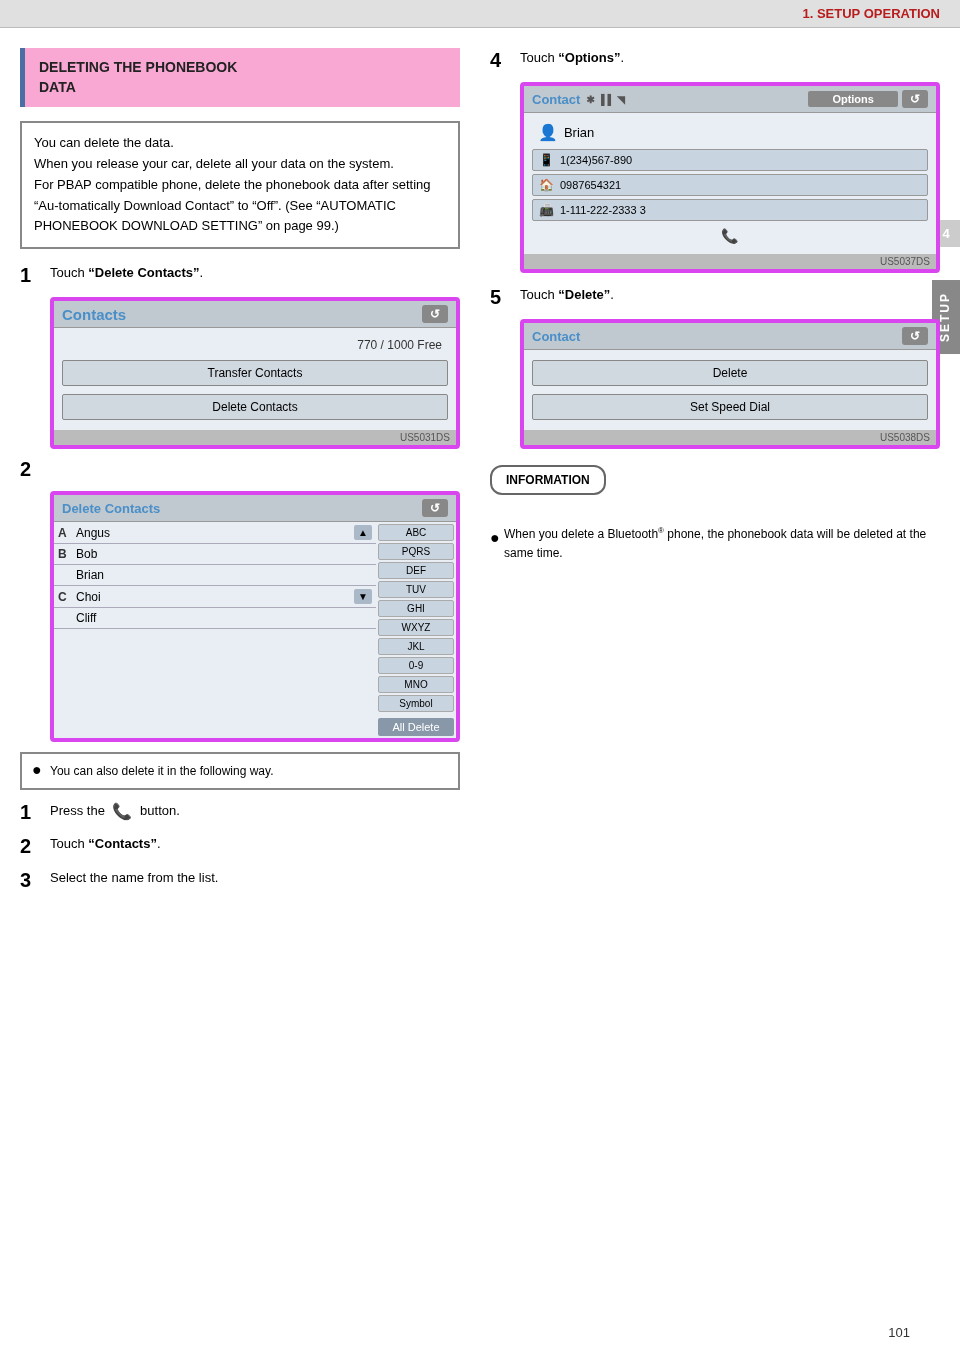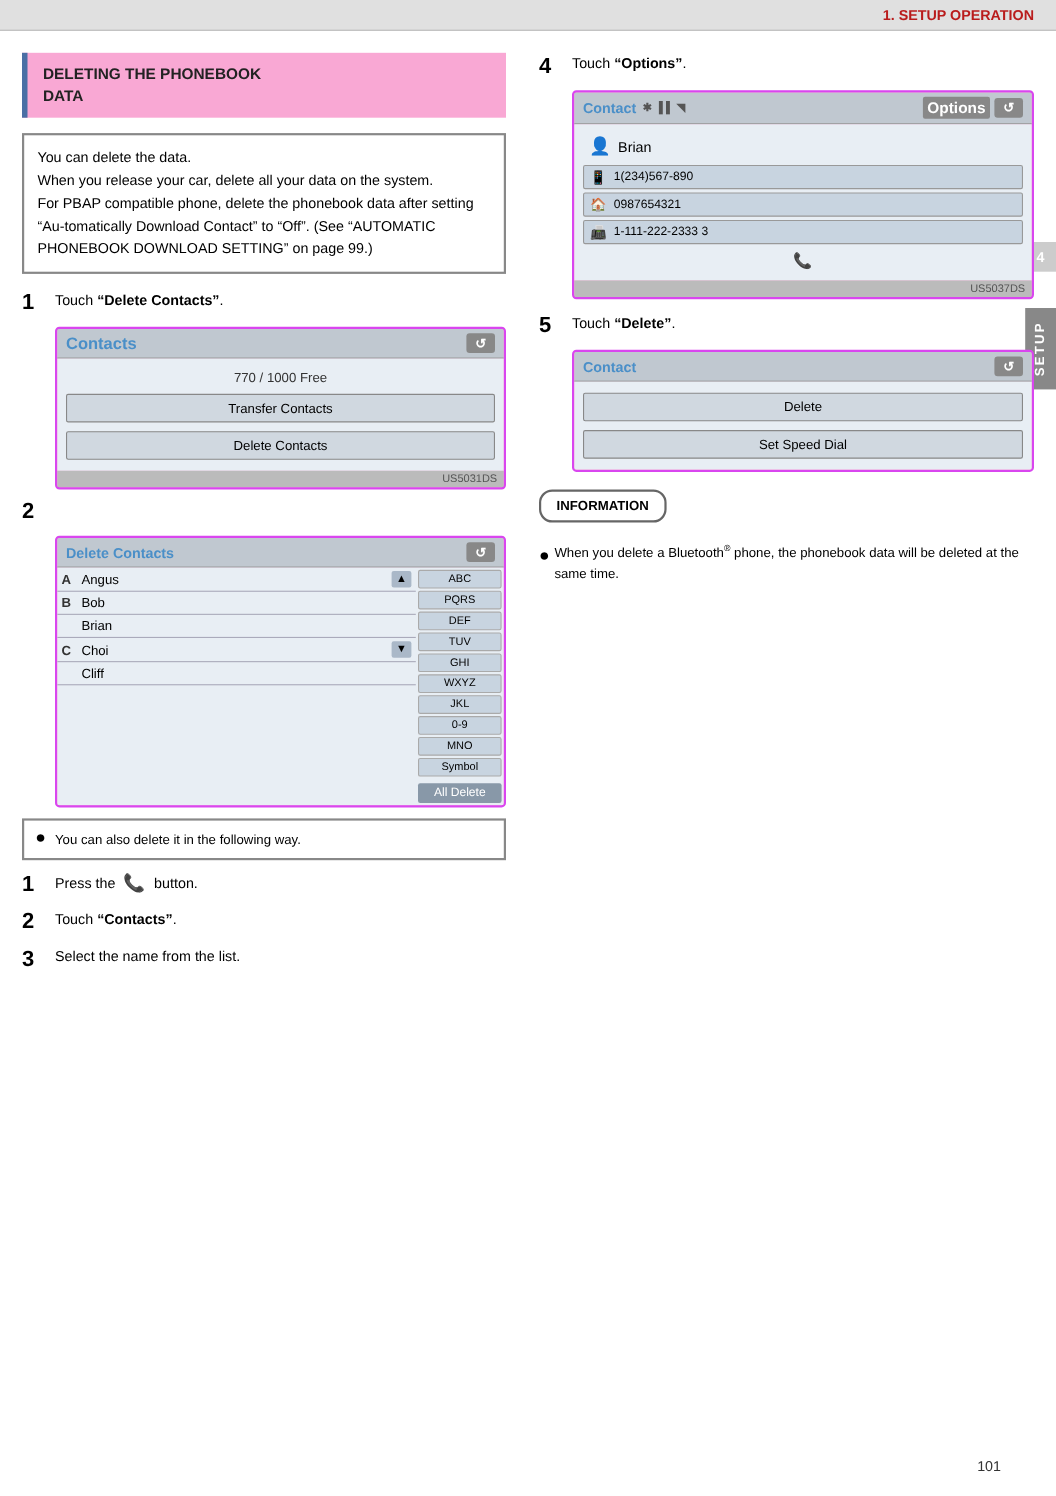--- a/index.html
+++ b/index.html
@@ -118,22 +118,22 @@
       line-height: 1.2;
     }
 
     .step-text {
       font-size: 13px;
       line-height: 1.5;
     }
 
     
     .screen-mockup {
-      border: 2px solid #d946ef;
-      background: #f9a8d4;
+      border: 4px solid #d946ef;
+      background: #a3a3a3;
       margin: 8px 0 8px 30px;
       border-radius: 4px;
       overflow: hidden;
       position: relative;
     }
 
     .screen-header {
       background: #c0c8d0;
       display: flex;
       align-items: center;
@@ -166,21 +166,21 @@
 
     .screen-footer {
       background: #bbb;
       text-align: right;
       font-size: 10px;
       padding: 2px 6px;
       color: #555;
     }
 
     .free-count {
-      text-align: center;
+      text-align: right;
       font-size: 12px;
       color: #333;
       padding: 4px 6px;
     }
 
     .screen-btn {
       background: #d0d8e0;
       border: 1px solid #888;
       padding: 5px 10px;
       margin: 4px 0;
@@ -320,21 +320,21 @@
     }
 
     
     .information-box {
       border: 2px solid #666;
       border-radius: 12px;
       padding: 6px 14px;
       display: inline-block;
       font-size: 12px;
       font-weight: bold;
-      margin-bottom: 12px;
+      margin-bottom: 24px;
     }
 
     .info-bullet {
       display: flex;
       align-items: flex-start;
       font-size: 12px;
       line-height: 1.6;
       margin-top: 6px;
     }
 
@@ -493,21 +493,21 @@
       </div>
     </div>
 
     <div class="screen-mockup">
       <div class="screen-header">
         <div class="title-area">
           <span style="color:#4a8fc8; font-size:13px; font-weight:bold;">Contact</span>
           <span style="font-size:10px; color:#555;">✱ ▐ ▌ ◥</span>
         </div>
         <div style="display:flex; gap:4px; align-items:center;">
-          <div style="background:#888; color:#fff; padding:2px 4px; border-radius:2px; font-size:14px;">Options</div>
+          <div style="background:#888; color:#fff; padding:2px 24px; border-radius:2px; font-size:11px;">Options</div>
           <div class="back-btn">↺</div>
         </div>
       </div>
       <div class="screen-body">
         <div class="contact-detail-header">
           <span class="person-icon">👤</span>
           <span style="font-size:13px;">Brian</span>
         </div>
         <div class="detail-row">
           <span class="detail-icon">📱</span>
@@ -539,20 +539,21 @@
       <div class="screen-header">
         <div class="title-area">
           <span style="color:#4a8fc8; font-size:13px; font-weight:bold;">Contact</span>
         </div>
         <div class="back-btn">↺</div>
       </div>
       <div class="screen-body">
         <button class="screen-btn">Delete</button>
         <button class="screen-btn">Set Speed Dial</button>
       </div>
+      <div class="screen-footer">US5038DS</div>
     </div>
 
     <div style="margin-top:16px;">
       <div class="information-box">INFORMATION</div>
       <div class="info-bullet">
         <span class="info-bullet-dot">●</span>
         <span>
           When you delete a Bluetooth<sup>®</sup> phone, the phonebook data will be deleted at the same time.
         </span>
       </div>

